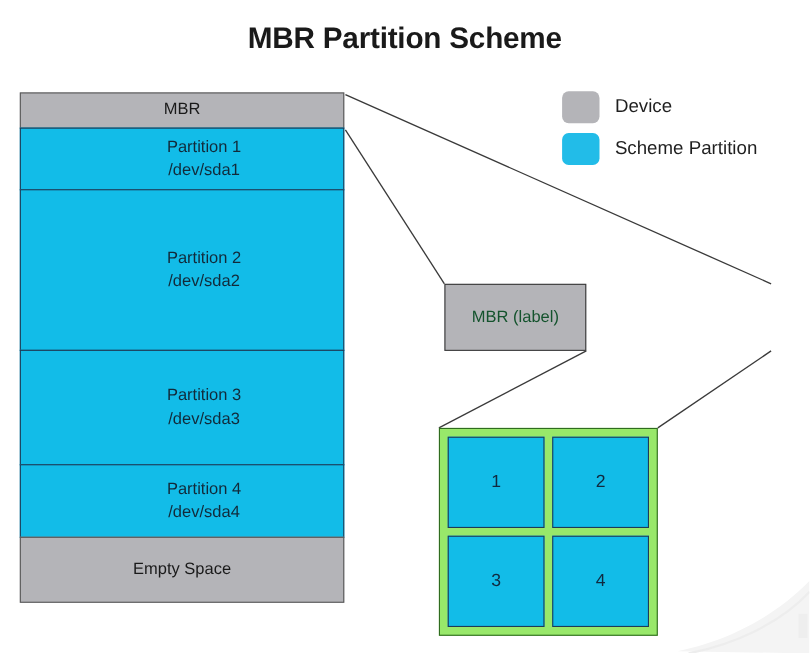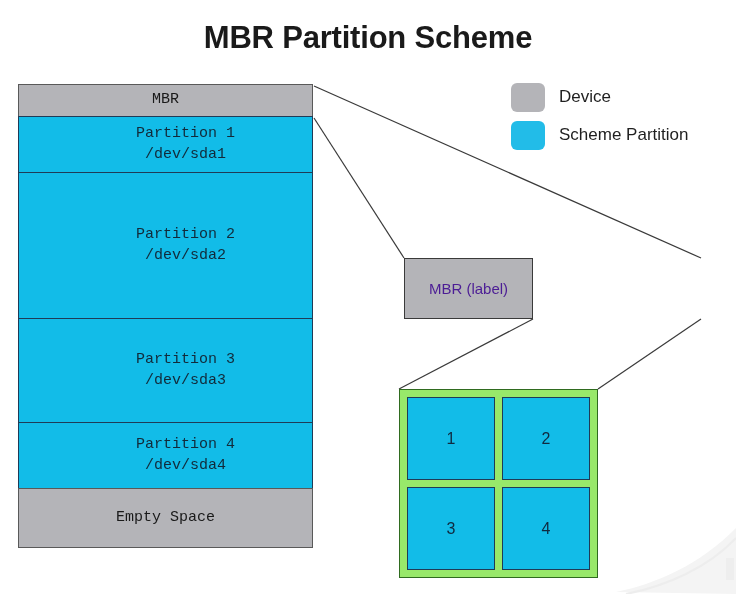--- a/index.html
+++ b/index.html
@@ -14,38 +14,37 @@
   
   .watermark {
     position: absolute; right: 0; bottom: 0;
     width: 120px; height: 70px; pointer-events: none;
   }
 
   
   .title {
     position: absolute; left: 0; top: 20px; width: 736px;
     text-align: center;
-    font-size: 31px; font-weight: bold; color: #1a1a1a;
+    font-size: 27px; font-weight: bold; color: #1a1a1a;
     letter-spacing: -0.2px;
   }
 
   
   .connectors { position: absolute; left: 0; top: 0; width: 736px; height: 594px; }
 
   
   .disk { position: absolute; left: 18px; top: 85px; width: 295px; }
   .blk {
     position: relative;
     border: 1px solid #4c4c4c;
     margin-top: -1px;
     display: flex; flex-direction: column;
     align-items: center; justify-content: center;
     color: #122a3a; font-size: 15px; line-height: 1.35;
     text-align: center;
-    font-family: Liberation Mono, monospace;
   }
   .blk.device { background: #b4b4b8; color: #1a1a1a; border-color: #595959; }
   .blk.part   { background: #12bce8; border-color: #1f3b57; padding-left: 40px; }
   .blk .l1, .blk .l2 { display: block; }
 
   
   .legend { position: absolute; left: 511px; top: 78px; }
   .legend-row { display: flex; align-items: center; height: 38px; }
   .swatch {
     width: 34px; height: 29px; border-radius: 6px; flex: none;
@@ -59,21 +58,21 @@
   
   .mbrbox {
     position: absolute; left: 404px; top: 258px;
     width: 297px; height: 61px;
     display: flex;
   }
   .mbrbox .cell {
     border: 1px solid #3a3a3a;
     background: #b4b4b8;
     display: flex; align-items: center; justify-content: center;
-    font-size: 15px; color: #4c1d95;
+    font-size: 15px; color: #14532d;
     margin-left: -1px;
   }
   .mbrbox .cell.left  { width: 129px; margin-left: 0; }
   .mbrbox .cell.right { width: 169px; }
 
   
   .ptgrid {
     position: absolute; left: 399px; top: 389px;
     width: 199px; height: 189px;
     background: #98e86a;

